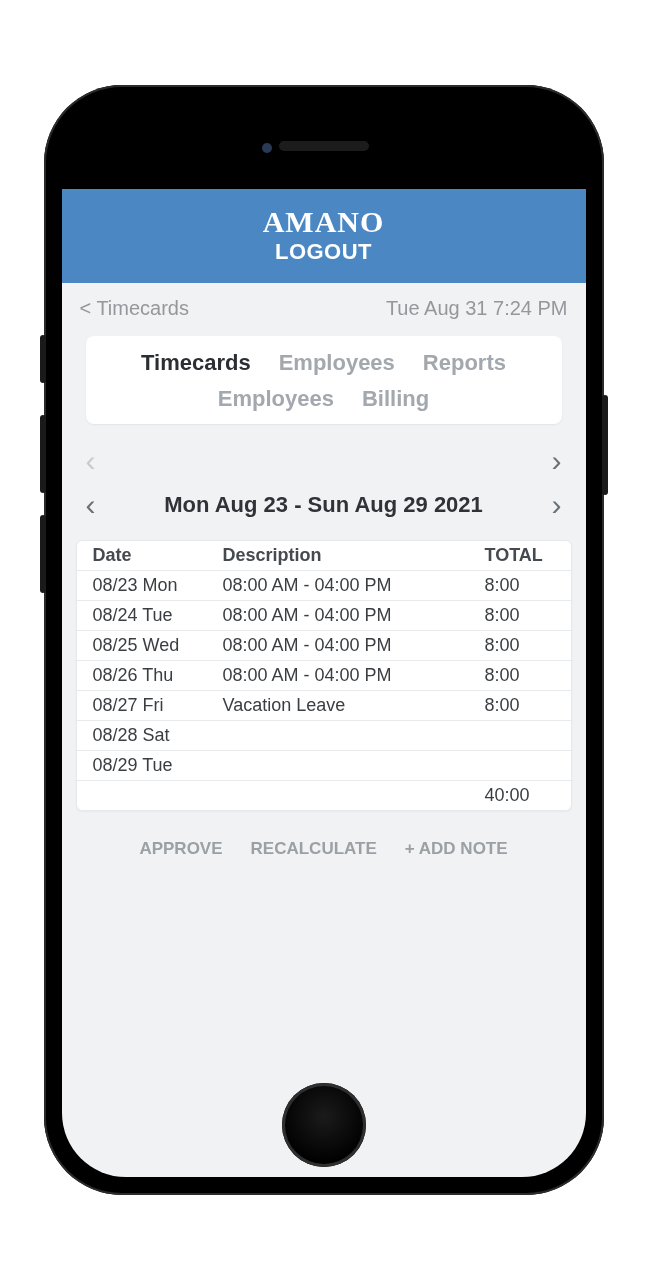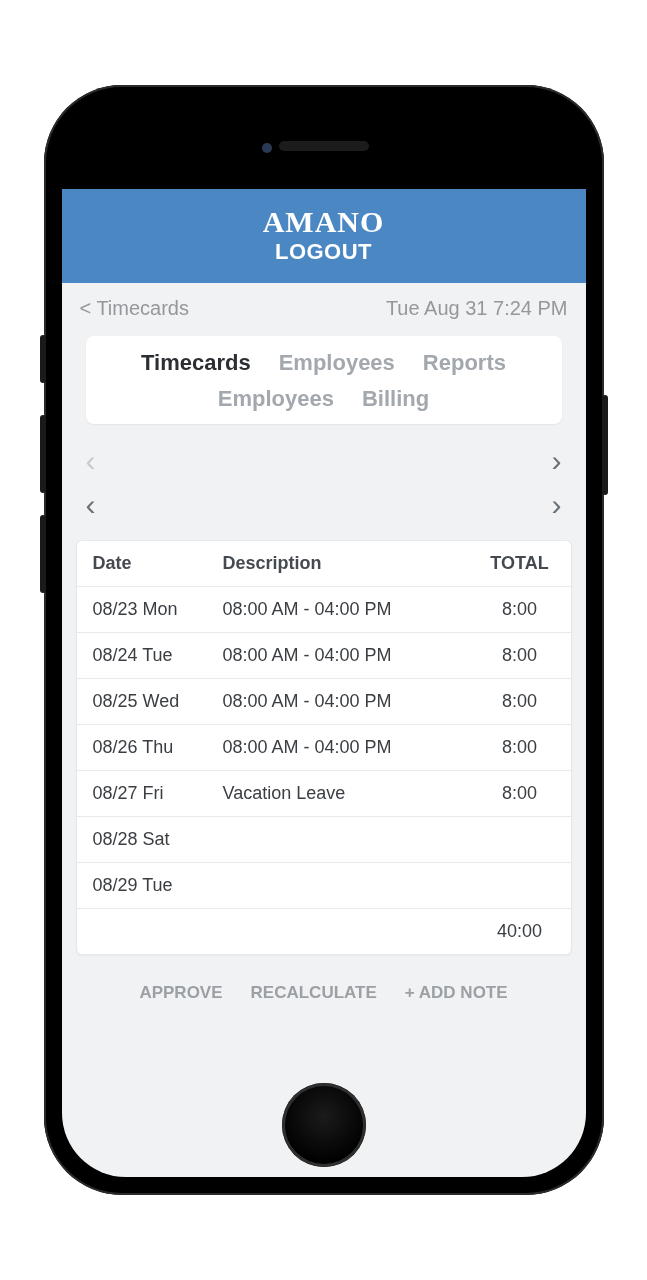--- a/index.html
+++ b/index.html
@@ -123,33 +123,33 @@
   .table-card {
     background: #fff;
     margin: 6px 14px 10px;
     border-radius: 6px;
     box-shadow: 0 1px 2px rgba(0,0,0,0.04);
     border: 1px solid #e6e8ea;
   }
   .table-card .row {
     display: flex;
     border-bottom: 1px solid #e7e9eb;
-    padding: 12px 16px;
+    padding: 4px 16px;
     font-size: 18px;
     color: #3a3e42;
   }
   .table-card .row:last-child { border-bottom: none; }
   .table-card .row.header {
     font-weight: 700;
     color: #454a50;
     font-size: 18px;
   }
   .col-date { width: 130px; }
   .col-desc { flex: 1; }
-  .col-total { width: 70px; text-align: center; }
+  .col-total { width: 70px; text-align: left; }
   .row.footer { justify-content: flex-end; font-weight: 500; }
   .row.footer .col-total { font-size: 18px; }
   .actions {
     display: flex;
     justify-content: center;
     gap: 28px;
     padding: 18px 10px 24px;
     color: #9ba0a5;
     font-weight: 600;
     font-size: 17px;
@@ -205,20 +205,21 @@
         <div class="tab">Billing</div>
       </div>
 
       <div class="name-row">
         <span class="chev light">‹</span>
         <span class="chev">›</span>
       </div>
 
       <div class="range-row">
         <span class="chev">‹</span>
+        <div class="range">Mon Aug 23 - Sun Aug 29 2021</div>
         <span class="chev">›</span>
       </div>
 
       <div class="table-card">
         <div class="row header">
           <div class="col-date">Date</div>
           <div class="col-desc">Description</div>
           <div class="col-total">TOTAL</div>
         </div>
 

